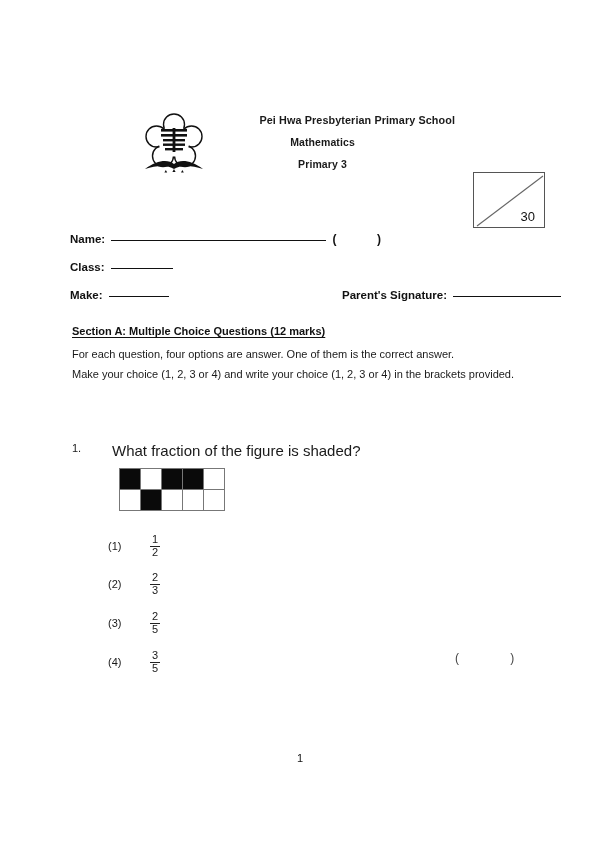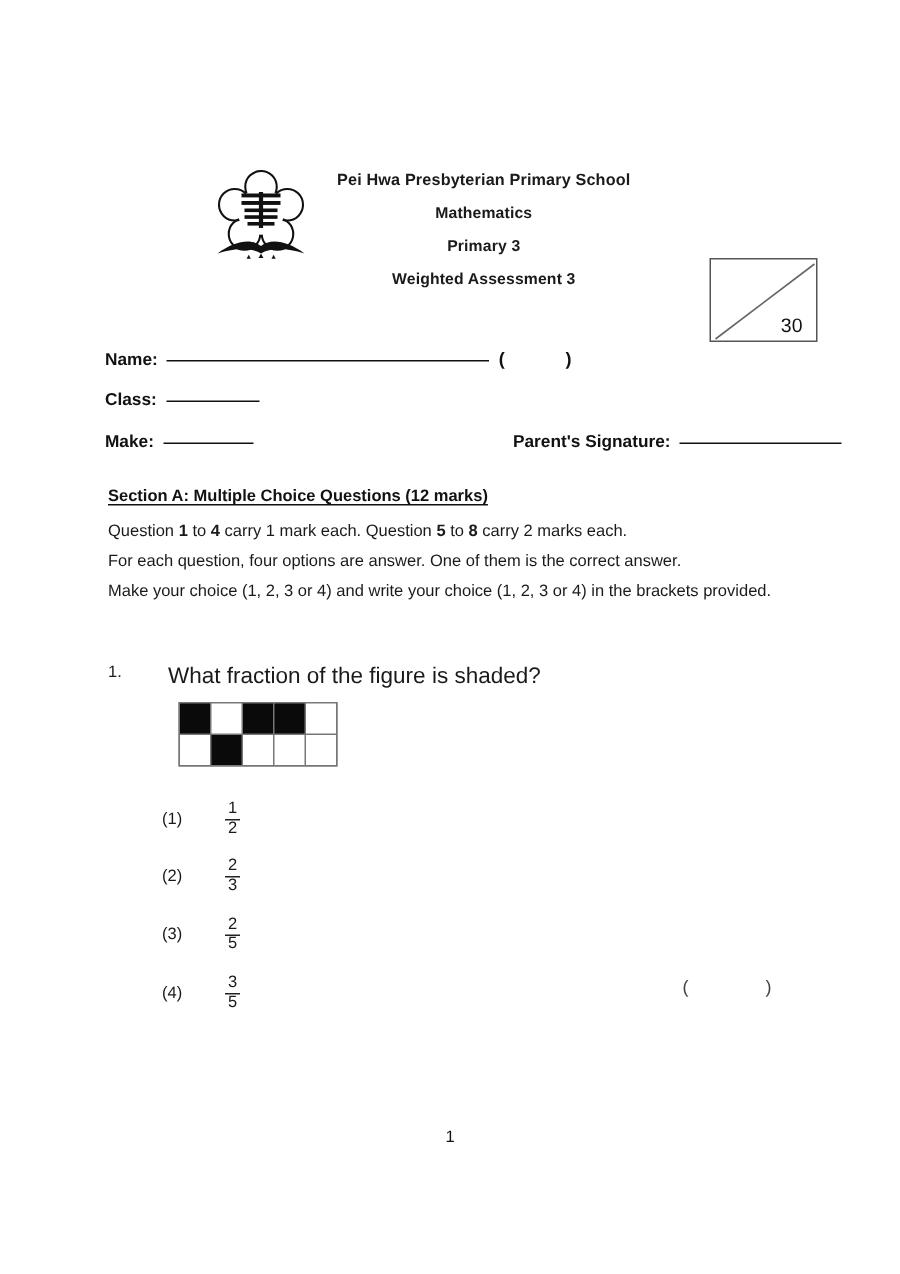--- a/index.html
+++ b/index.html
@@ -36,21 +36,21 @@
     width: 265px;
     text-align: center;
   }
   .header-titles .line {
     font-size: 10.5px;
     font-weight: bold;
     letter-spacing: 0.1px;
     margin-bottom: 10px;
     white-space: nowrap;
   }
-  .header-titles .line.school { font-size: 10.8px; }
+  .header-titles .line.school { font-size: 10.8px; text-align: right; }
 
   
   .score-box {
     position: absolute;
     left: 473px;
     top: 172px;
     width: 72px;
     height: 56px;
     border: 1.3px solid #555;
     box-sizing: border-box;
@@ -214,21 +214,20 @@
       <path d="M29.4 61 l1.6 -3 l1.6 3 z" fill="#111"></path>
       <path d="M21.4 61.5 l1.4 -2.6 l1.4 2.6 z" fill="#111"></path>
       <path d="M38.0 61.5 l1.4 -2.6 l1.4 2.6 z" fill="#111"></path>
     </svg>
   </div>
 
   <div class="header-titles">
     <div class="line school">Pei Hwa Presbyterian Primary School</div>
     <div class="line">Mathematics</div>
     <div class="line">Primary 3</div>
-    <div class="line">Weighted Assessment 3</div>
   </div>
 
   <div class="score-box">
     <svg class="diag" viewBox="0 0 72 56" width="72" height="56" aria-hidden="true">
       <line x1="3" y1="53" x2="69" y2="3" stroke="#666" stroke-width="1.1"></line>
     </svg>
     <span class="score-value">30</span>
   </div>
 
   <div class="field" id="name-field">
@@ -250,23 +249,20 @@
   </div>
 
   <div class="field" id="signature-field">
     <span>Parent's Signature:</span>
     <span class="rule" style="width:108px"></span>
   </div>
 
   <div class="section-heading">Section A: Multiple Choice Questions (12 marks)</div>
 
   <div class="instructions">
-    <p>
-      <span>Question </span><b>1</b><span> to </span><b>4</b><span> carry 1 mark each. Question </span><b>5</b><span> to </span><b>8</b><span> carry 2 marks each.</span>
-    </p>
     <p>For each question, four options are answer. One of them is the correct answer.</p>
     <p>Make your choice (1, 2, 3 or 4) and write your choice (1, 2, 3 or 4) in the brackets provided.</p>
   </div>
 
   <div class="q-number">1.</div>
   <div class="q-text">What fraction of the figure is shaded?</div>
 
   <div class="figure-grid">
     <div class="cell shaded"></div>
     <div class="cell"></div>

